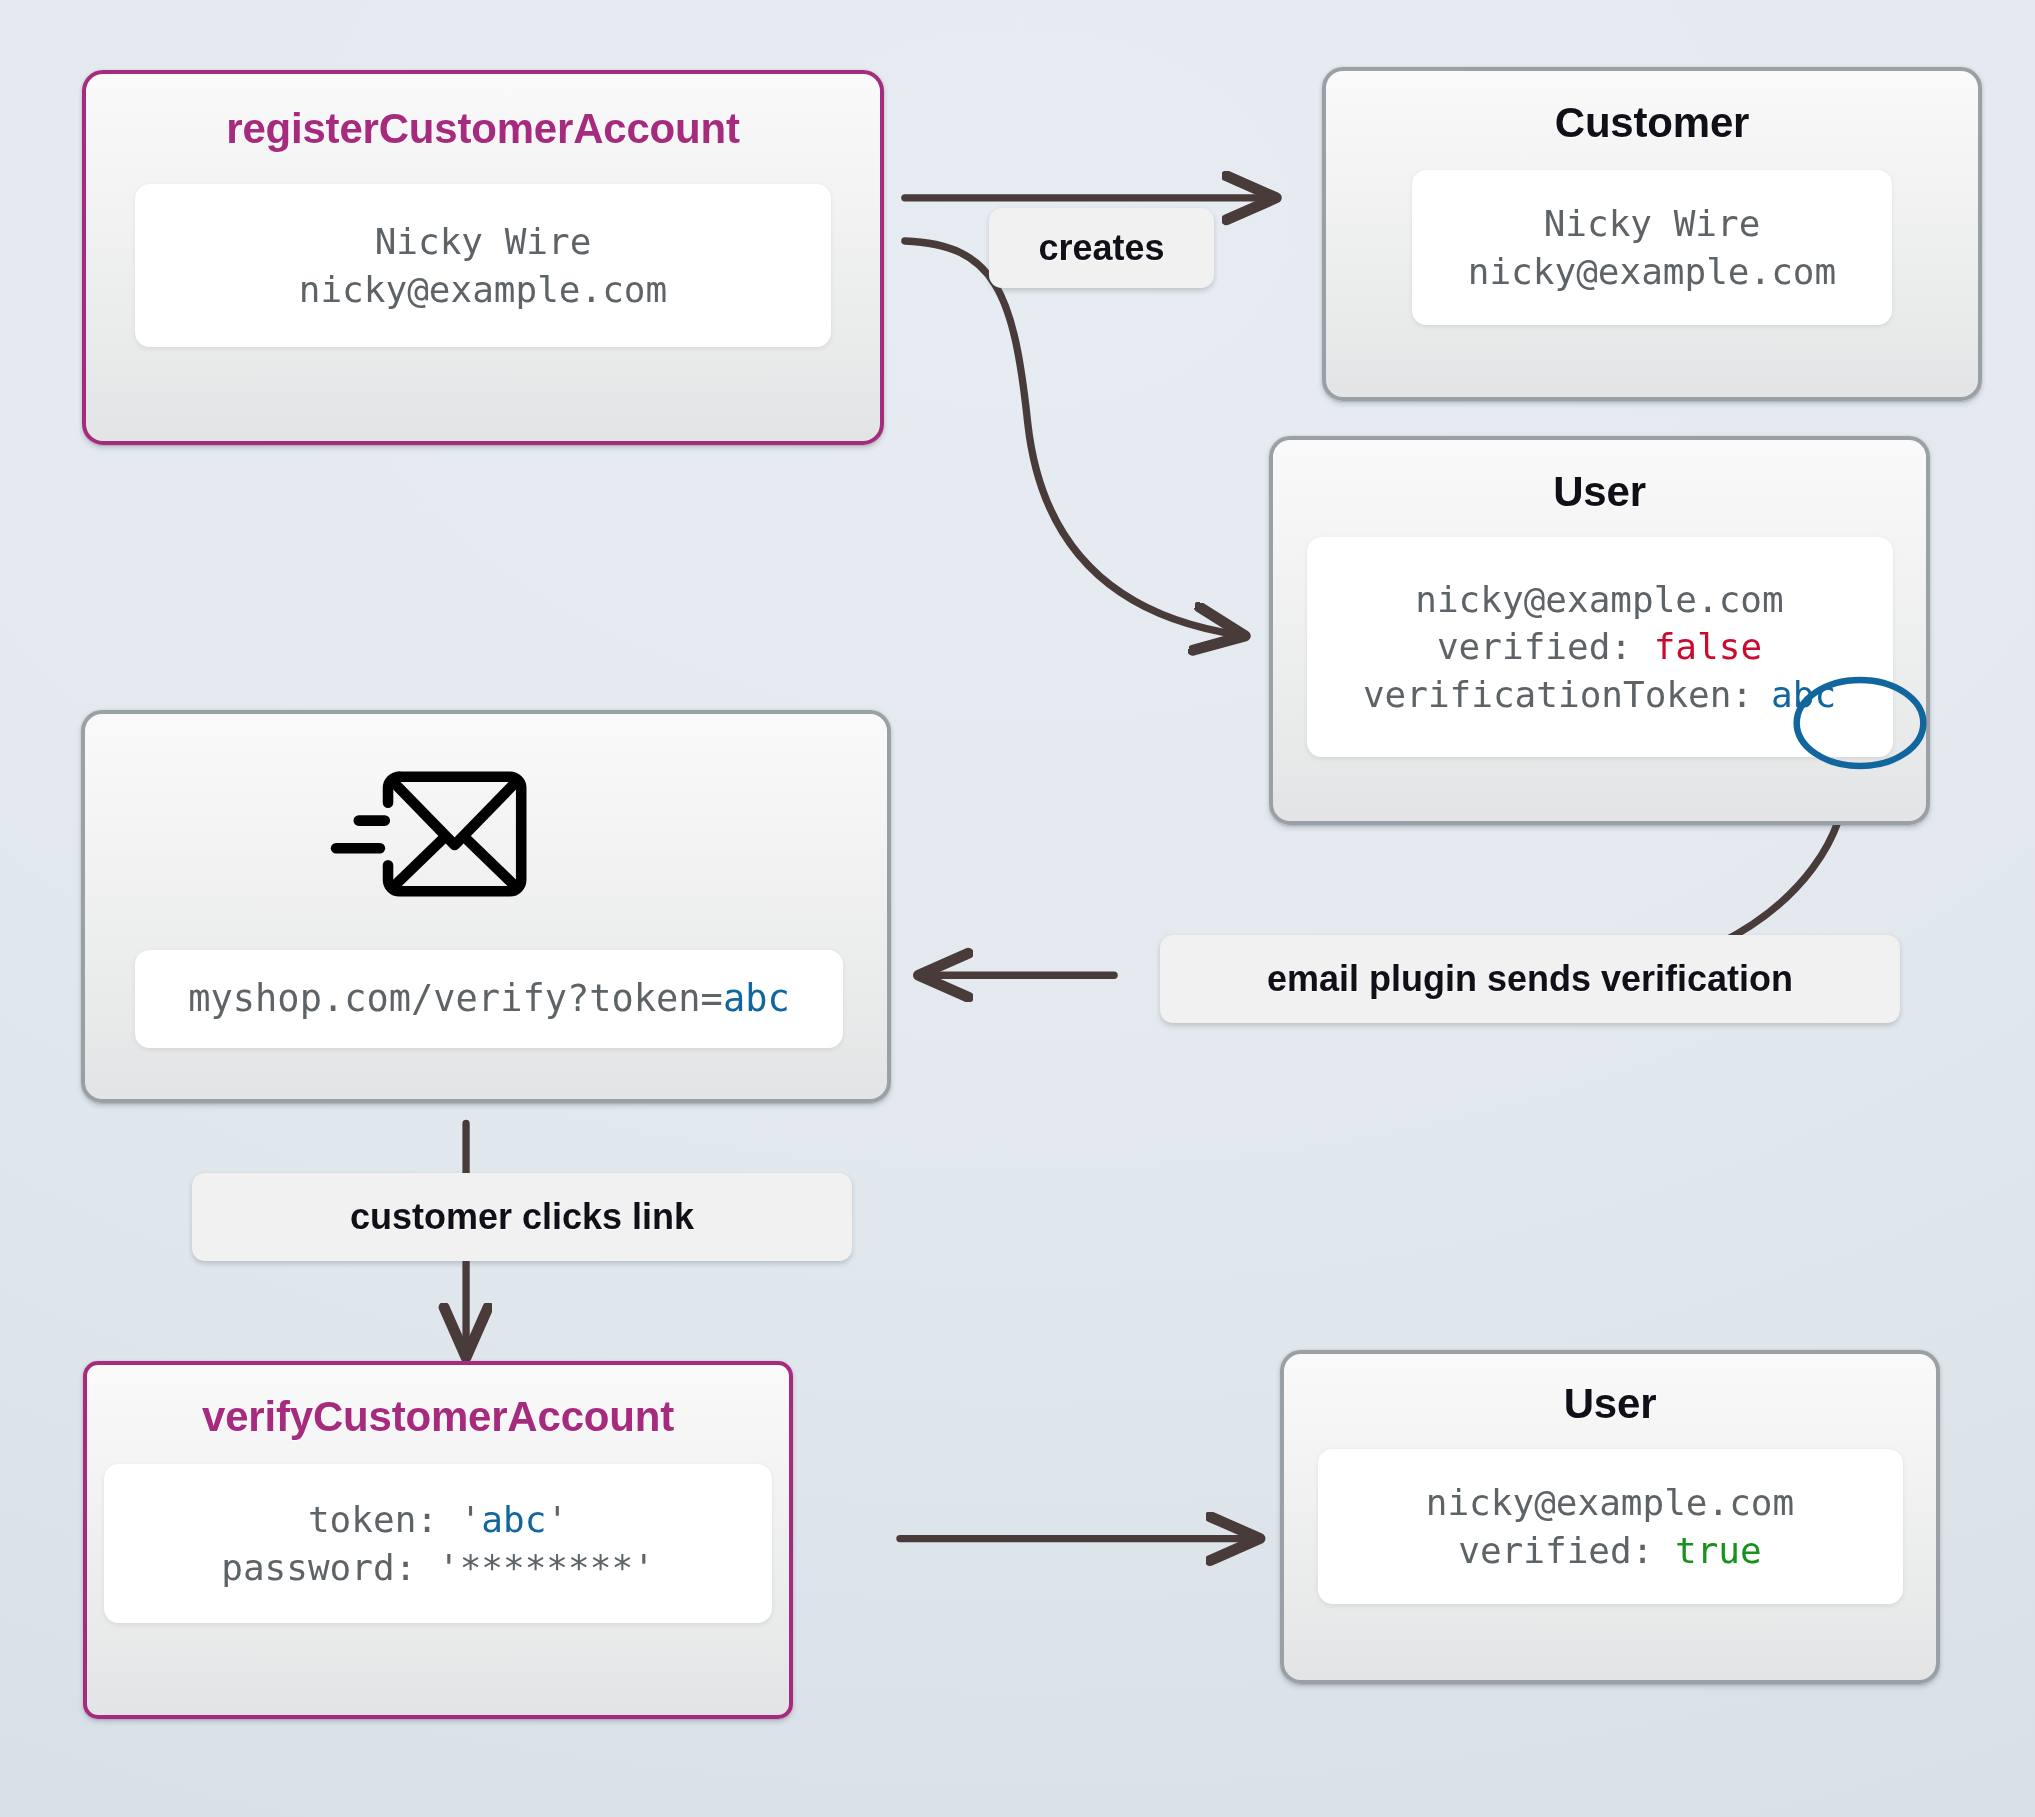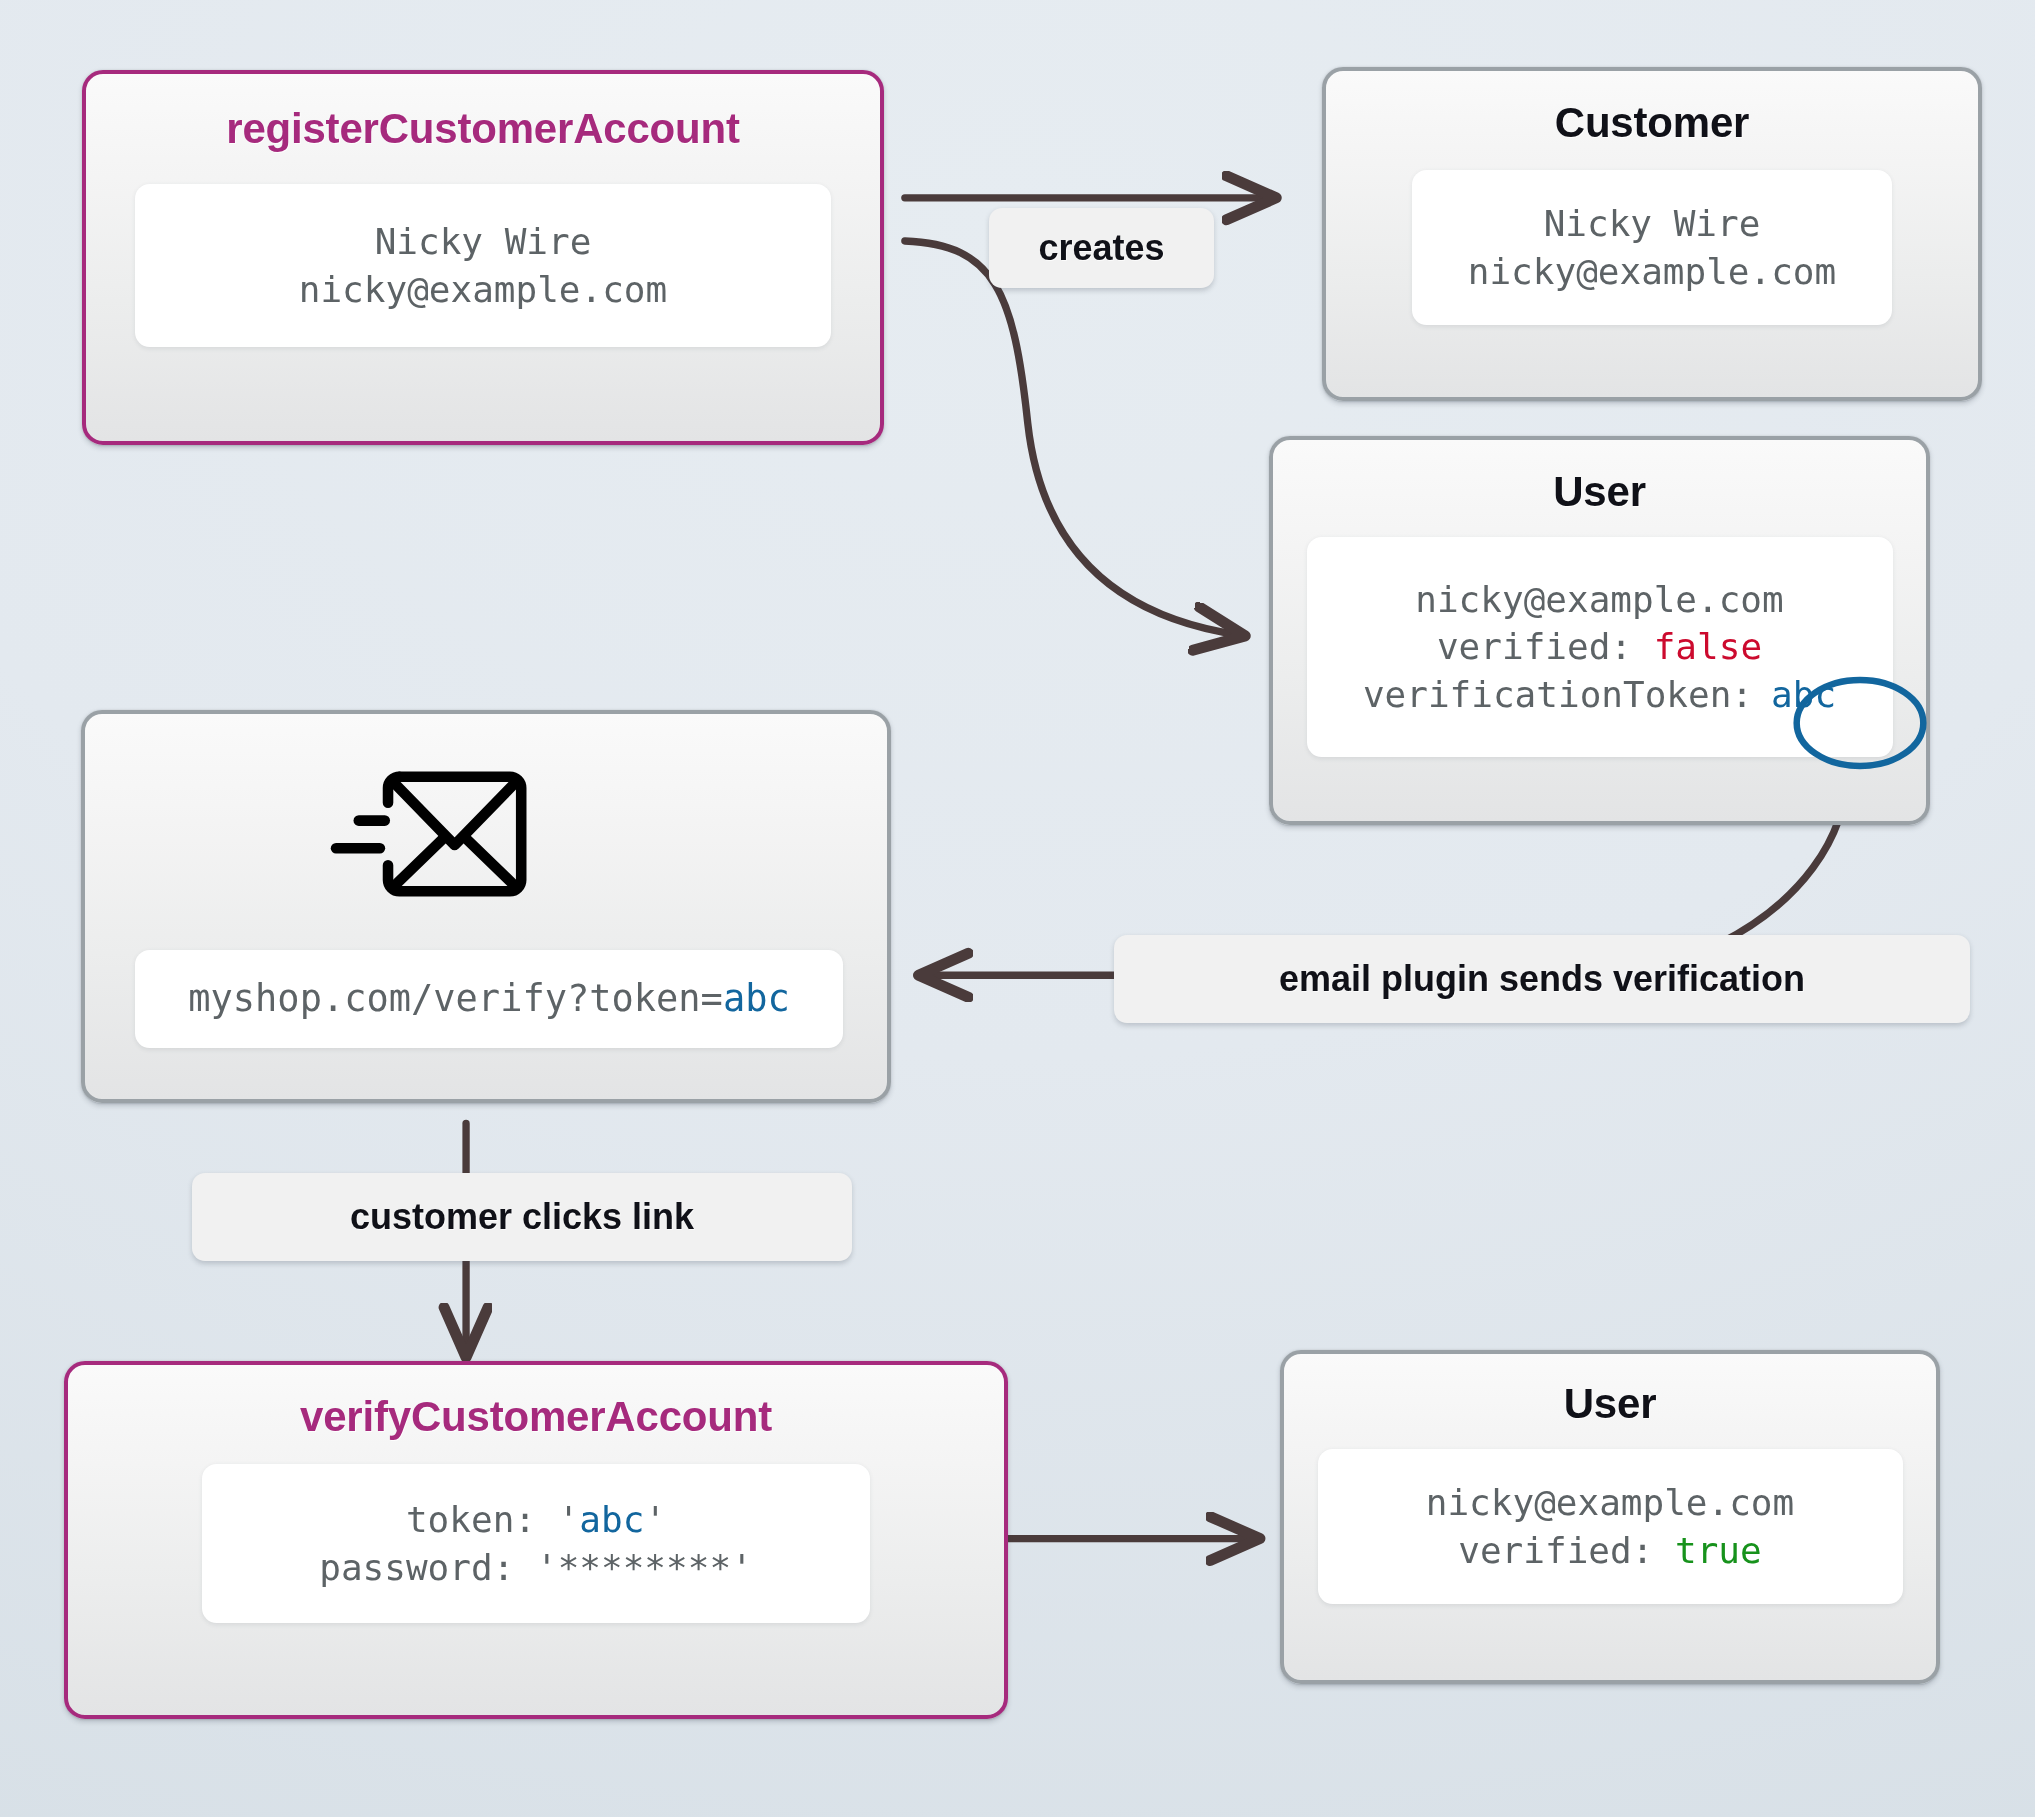--- a/index.html
+++ b/index.html
@@ -180,36 +180,36 @@
       <path d="M46,66 H78" fill="none" stroke="#000000" stroke-width="13" stroke-linecap="round"></path>
       <path d="M18,100 H72" fill="none" stroke="#000000" stroke-width="13" stroke-linecap="round"></path>
     </svg>
 
     <div class="panel" style="position:absolute; left:50px; top:236px; width:708px; height:98px;
                 padding:0 16px; justify-content:center; font-size:37px;">
       <div><span>myshop.com/verify?token=</span><span class="val-token">abc</span></div>
     </div>
   </div>
 
-  <div class="node accent" style="left:64px; top:1361px; width:944px; height:358px; padding-top:31px;">
+  <div class="node accent" style="left:83px; top:1361px; width:710px; height:358px; padding-top:31px;border-radius:15px;">
     <div class="node-title accent">verifyCustomerAccount</div>
     <div class="panel" style="width:668px; height:159px; margin-top:26px; padding:14.7px 23px;">
       <div><span>token: </span><span>'</span><span class="val-token">abc</span><span>'</span></div>
       <div>password: '********'</div>
     </div>
   </div>
 
   <div class="node neutral" style="left:1280px; top:1350px; width:660px; height:334px; padding-top:29px;">
     <div class="node-title neutral">User</div>
     <div class="panel" style="width:585px; height:155px; margin-top:24.4px; padding:14.7px 21px;">
       <div>nicky@example.com</div>
       <div><span>verified: </span><span class="val-true">true</span></div>
     </div>
   </div>
 
   <div class="edge-label" style="left:989px; top:208px; width:225px; height:80px;">creates</div>
 
-  <div class="edge-label" style="left:1114px; top:935px; width:856px; height:88px;">email plugin sends verification</div>
+  <div class="edge-label" style="left:1160px; top:935px; width:740px; height:88px;">email plugin sends verification</div>
 
   <div class="edge-label" style="left:192px; top:1173px; width:660px; height:88px;">customer clicks link</div>
 
 </div>
 
 
 </body></html>

